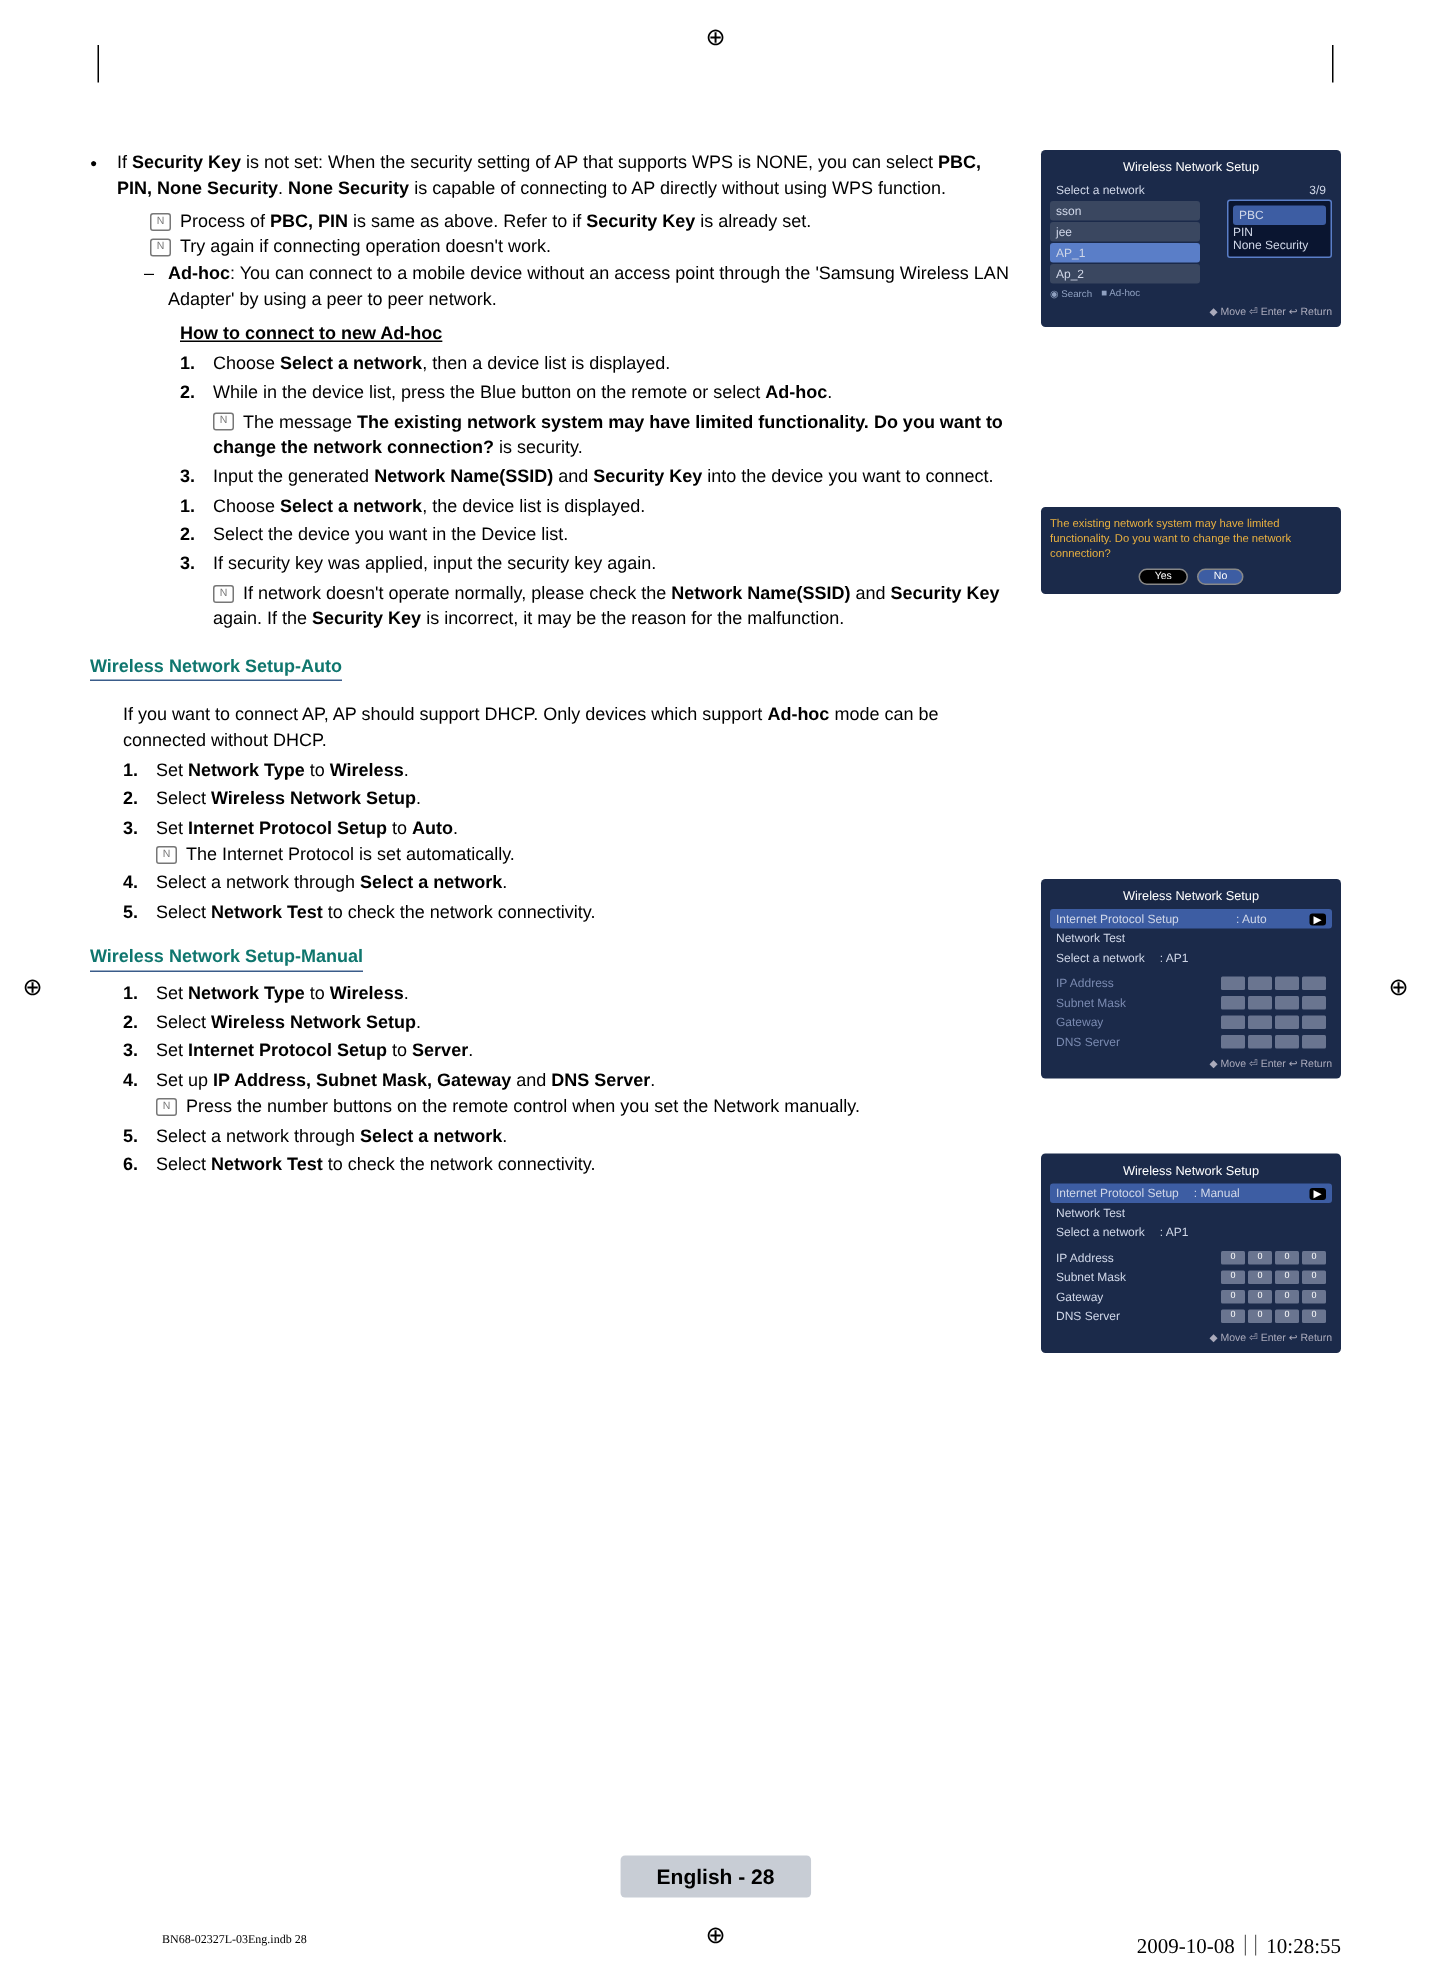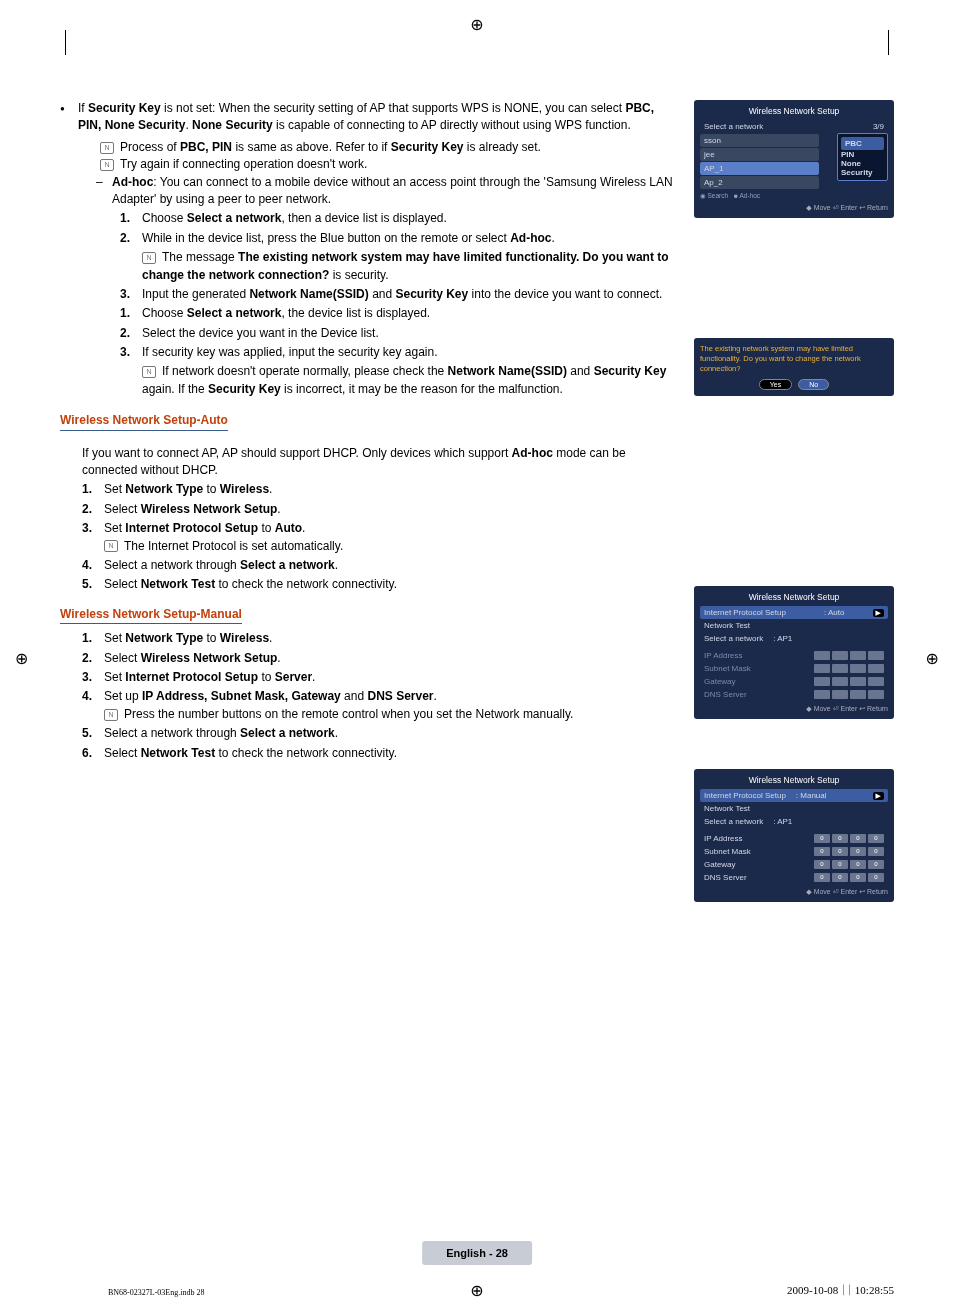--- a/index.html
+++ b/index.html
@@ -63,21 +63,21 @@
     color:#777;
     margin-right:6px;
     vertical-align: middle;
   }
   .indent1 { padding-left: 22px; }
   .indent2 { padding-left: 42px; }
   .ol-item { position:relative; padding-left:22px; margin:2px 0;}
   .ol-num { position:absolute; left:0; font-weight:bold;}
   .section-title {
     font-weight:bold;
-    color:#c2410c;
+    color:#0f766e;
     border-bottom:1px solid #3a5c8a;
     display:inline-block;
     margin:10px 0 4px 0;
   }
   .subhead {
     font-weight:bold;
     text-decoration: underline;
     margin:6px 0 2px 0;
   }
   b { font-weight:bold; }
@@ -99,35 +99,35 @@
   .osd .list-row.sel { background:#5a7ec8;}
   .osd .footer { text-align:right; font-size:7px; color:#aab; margin-top:4px;}
   .osd .ip-grid { display:flex; gap:2px;}
   .osd .ip-cell { background:#6a7590; width:16px; height:9px; border-radius:1px; font-size:6px; text-align:center; line-height:9px; color:#fff;}
   .osd .warn { color:#e8b040; font-size:7.5px; line-height:1.3;}
   .osd .btns { display:flex; gap:6px; justify-content:center; margin-top:6px;}
   .osd .btn { background:#000; border:1px solid #888; border-radius:8px; padding:1px 10px; font-size:7px; color:#fff;}
   .osd .popup { background:#0a1530; border:1px solid #5a7ec8; padding:3px; border-radius:2px;}
   .osd-split { display:flex; gap:18px; }
   .osd-split .osd-left { flex:1; }
-  .osd-split .osd-right { width:51px;font-weight:bold; }
+  .osd-split .osd-right { width:70px; }
 
   .page-footer {
     position:absolute;
     bottom:50px;
     left:50%;
     transform:translateX(-50%);
     background:#c8cdd5;
     padding:6px 24px;
     border-radius:3px;
     font-weight:bold;
-    font-size:11px;
+    font-size:14px;
   }
   .meta-left { position:absolute; bottom:18px; left:60px; font-size:8px; font-family: 'Times New Roman', serif; padding-left: 48px;}
-  .meta-right { position:absolute; bottom:18px; right:60px; font-size:11px; font-family: 'Times New Roman', serif;}
+  .meta-right { position:absolute; bottom:8px; right:60px; font-size:14px; font-family: 'Times New Roman', serif;}
   .vr-top-l { position:absolute; top:30px; left:65px; height:25px; border-left:1px solid #000;}
   .vr-top-r { position:absolute; top:30px; right:65px; height:25px; border-left:1px solid #000;}
 
   .arrow-btn { background:#000; color:#fff; font-size:7px; padding:0 3px; border-radius:2px;}
 </style>
 </head>
 <body>
 
 <div class="page">
 
@@ -150,20 +150,21 @@
           </div>
           <div class="indent1">
             <span class="note-icon">N</span><span>Try again if connecting operation doesn't work.</span>
           </div>
           <div class="indent1" style="position:relative; padding-left:34px;">
             <span style="position:absolute; left:18px;">–</span>
             <b>Ad-hoc</b><span>: You can connect to a mobile device without an access point through the 'Samsung Wireless LAN Adapter' by using a peer to peer network.</span>
           </div>
 
           <div class="indent2">
+            <div class="subhead">How to connect to new Ad-hoc</div>
             <div class="ol-item"><span class="ol-num">1.</span><span>Choose </span><b>Select a network</b><span>, then a device list is displayed.</span></div>
             <div class="ol-item"><span class="ol-num">2.</span><span>While in the device list, press the Blue button on the remote or select </span><b>Ad-hoc</b><span>.</span>
               <div style="padding-left:0px; margin-top:2px;">
                 <span class="note-icon">N</span><span>The message </span><b>The existing network system may have limited functionality. Do you want to change the network connection?</b><span> is security.</span>
               </div>
             </div>
             <div class="ol-item"><span class="ol-num">3.</span><span>Input the generated </span><b>Network Name(SSID)</b><span> and </span><b>Security Key</b><span> into the device you want to connect.</span></div>
 
             <div class="ol-item"><span class="ol-num">1.</span><span>Choose </span><b>Select a network</b><span>, the device list is displayed.</span></div>
             <div class="ol-item"><span class="ol-num">2.</span><span>Select the device you want in the Device list.</span></div>

